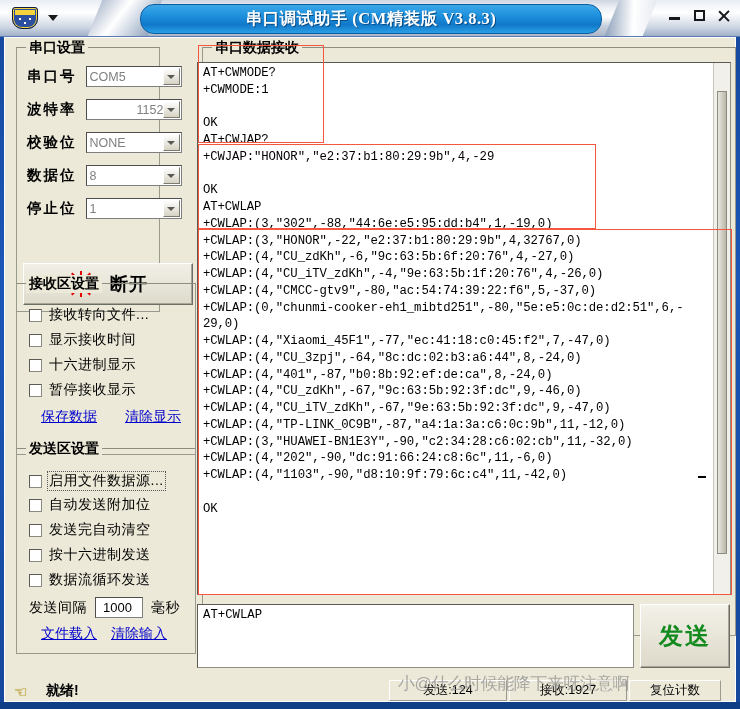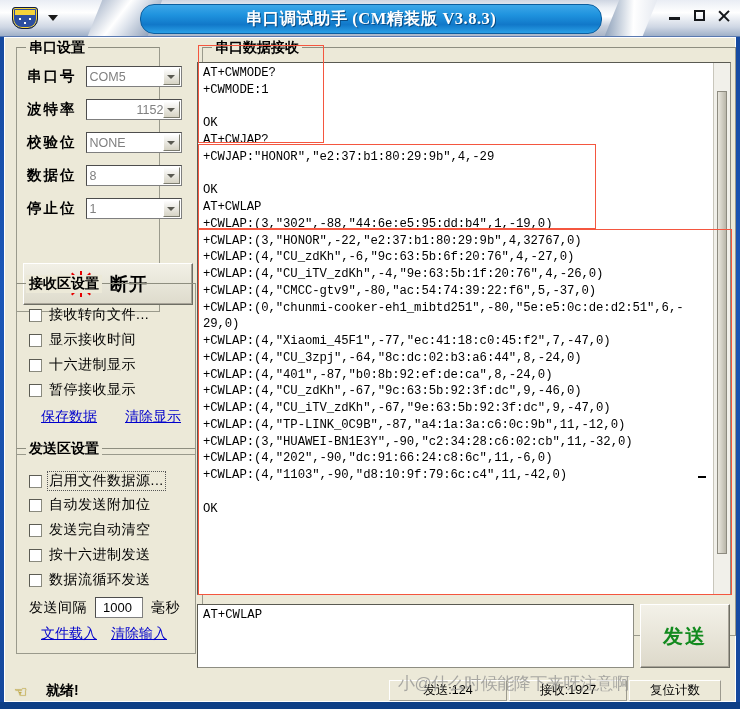--- a/index.html
+++ b/index.html
@@ -251,21 +251,21 @@
     font-family:"Liberation Mono", monospace;font-size:12.3px;color:#000;white-space:pre;
   }
   .btn-send{
     position:absolute; left:640px; top:604px; width:90px; height:64px;
     background: linear-gradient(180deg,#f3f1e8,#ddd9ca);
     border:1px solid #ffffff;
     border-right-color:#6e6e64;border-bottom-color:#6e6e64;
     box-shadow: inset -1px -1px 0 #a8a499;
     box-sizing:border-box;
     display:flex;align-items:center;justify-content:center;
-    font-size:20px;font-weight:bold;color:#128a1e;
+    font-size:24px;font-weight:bold;color:#128a1e;
     font-family:"Liberation Sans", sans-serif;letter-spacing:2px;
   }
 
   
   .statusbar{
     position:absolute; left:4px; bottom:5px; width:732px; height:26px;
     display:flex;align-items:center;
   }
   .sb-hand{
     position:relative; width:22px;height:16px;margin-left:10px;flex:none;

